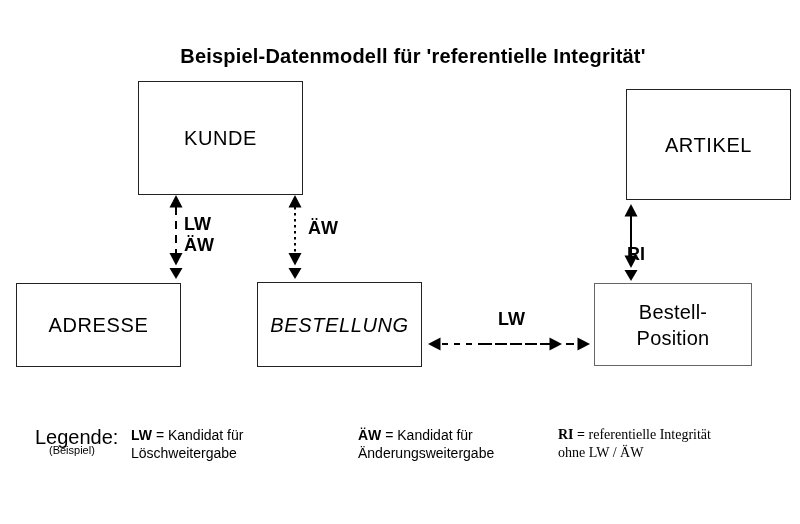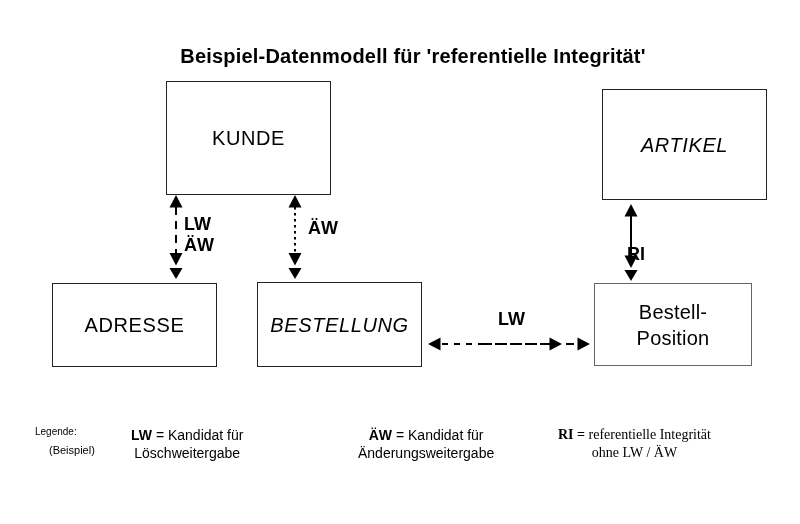--- a/index.html
+++ b/index.html
@@ -17,37 +17,37 @@
   .edges polygon{fill:var(--ink,#000);stroke:none;}
   .edge-dashed{stroke-dasharray:8 6;}
   .edge-dotted{stroke-dasharray:2.5 3.5;stroke-width:2.6;}
   .edge-dashed-short{stroke-dasharray:6 6;}
   .edge-dashed-long{stroke-dasharray:12 3;}
   .entity{
     position:absolute;display:flex;align-items:center;justify-content:center;
     flex-direction:column;background:#fff;border:1px solid var(--box-border,#222);
     font-size:20px;letter-spacing:0.6px;text-align:center;line-height:26px;
   }
-  .entity-kunde{left:138px;top:81px;width:163px;height:112px;margin-left:28px;}
-  .entity-artikel{left:602px;top:89px;width:163px;height:109px;font-style:italic;}
-  .entity-adresse{left:52px;top:283px;width:163px;height:82px;}
+  .entity-kunde{left:138px;top:81px;width:163px;height:112px;}
+  .entity-artikel{left:626px;top:89px;width:163px;height:109px;}
+  .entity-adresse{left:16px;top:283px;width:163px;height:82px;}
   .entity-bestellung{left:257px;top:282px;width:163px;height:83px;font-style:italic;}
   .entity-bestell-position{
     left:594px;top:283px;width:156px;height:81px;
     border-color:var(--box-border-light,#666);letter-spacing:0.2px;text-align:center;
   }
   .edge-label{position:absolute;font-size:18px;font-weight:bold;line-height:21px;white-space:nowrap;}
   .edge-label span{display:block;}
   .label-lw-aw{left:184px;top:214px;}
   .label-aw{left:308px;top:218px;}
   .label-ri{left:595px;top:244px;margin-left:32px;}
   .label-lw-h{left:498px;top:309px;}
-  .legend-heading{position:absolute;left:35px;top:426px;font-size:10px;}
+  .legend-heading{position:absolute;left:35px;top:426px;font-size:20px;}
   .legend-subheading{position:absolute;left:49px;top:444px;font-size:11px;}
-  .legend-item{position:absolute;top:426px;font-size:14px;line-height:18px;text-align:center;}
+  .legend-item{position:absolute;top:426px;font-size:14px;line-height:18px;}
   .legend-item b{font-weight:bold;}
   .li-0{left:131px;}
   .li-1{left:358px;}
   .li-2{left:558px;font-family:Liberation Serif, serif;}
 </style>
 </head>
 <body>
 
 <div class="canvas">
 

